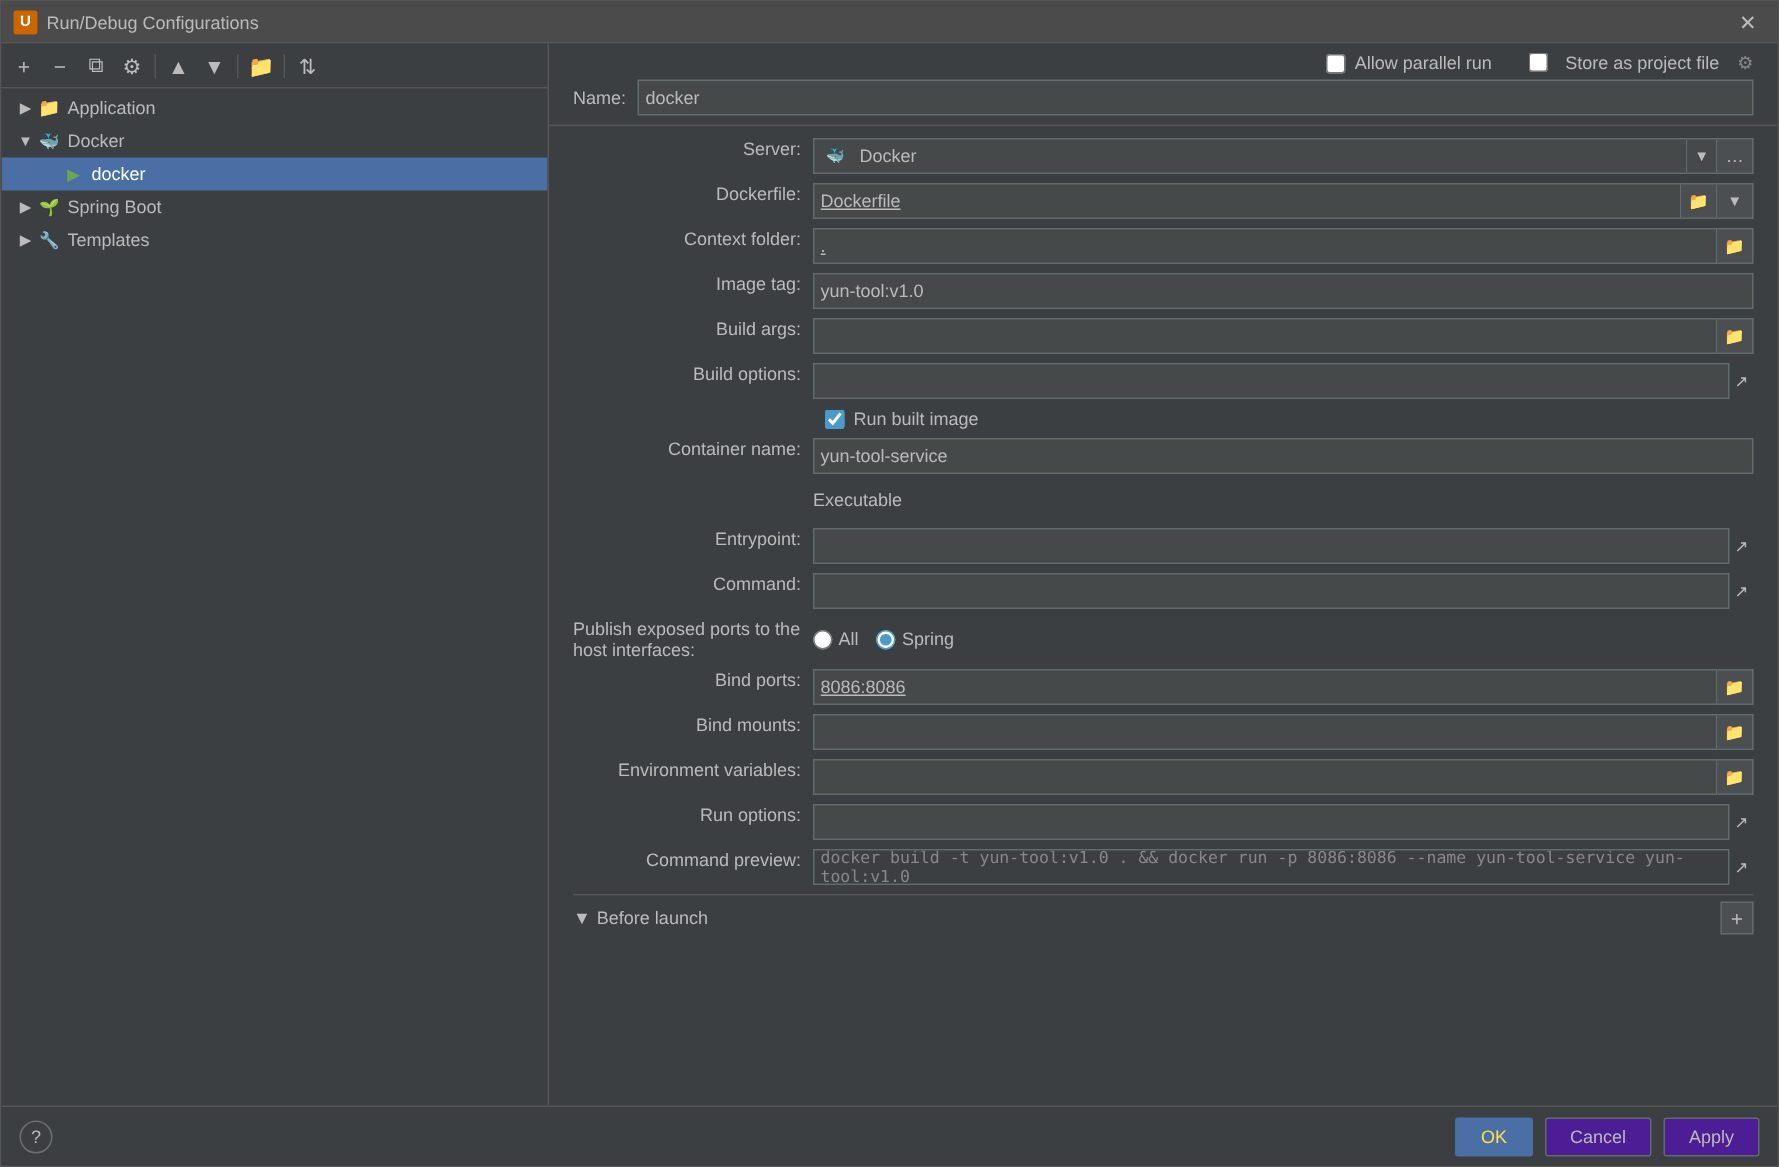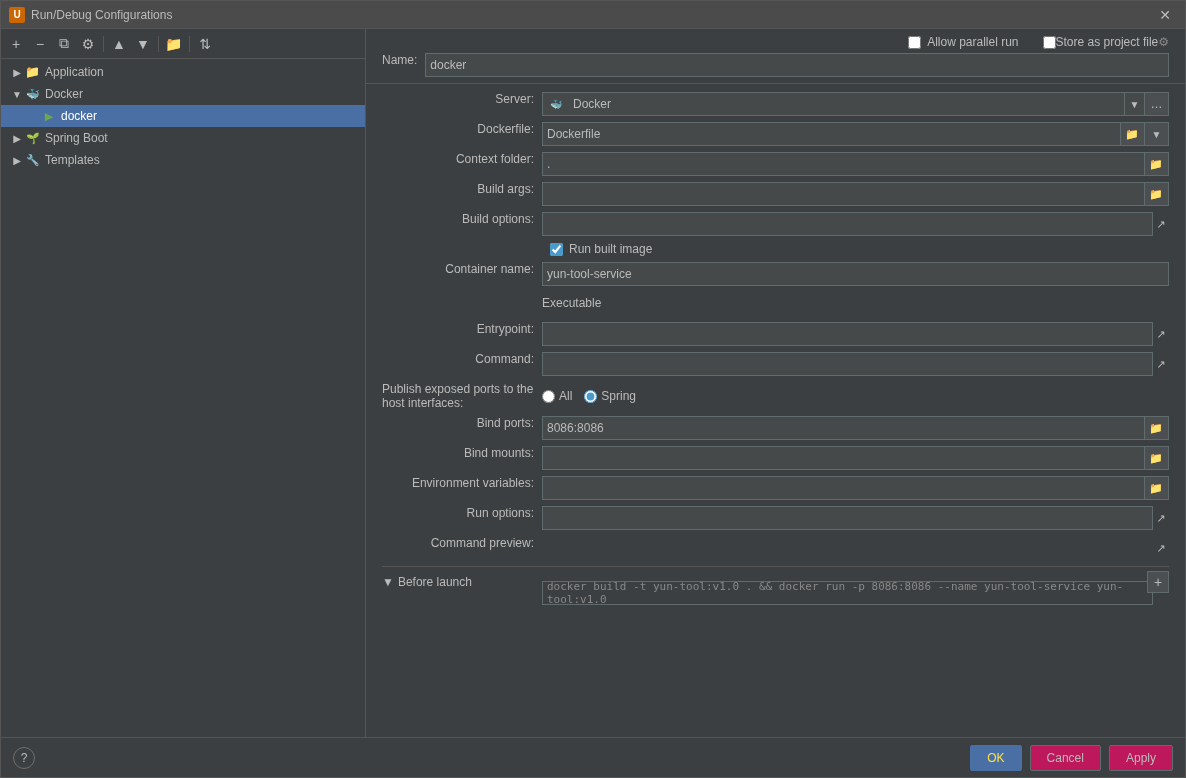--- a/index.html
+++ b/index.html
@@ -167,20 +167,21 @@
       padding: 0 4px;
       outline: none;
     }
     .form-control-with-btn {
       display: flex;
       flex: 1;
       height: 24px;
     }
     .form-control-with-btn .form-control {
       flex: 1;
+      text-decoration: underline;
     }
     .form-btn-suffix {
       width: 24px;
       height: 24px;
       background: #4b4f52;
       border: 1px solid #5f6b6d;
       border-left: none;
       display: flex;
       align-items: center;
       justify-content: center;
@@ -284,21 +285,20 @@
       height: 24px;
       background: #3c3f41;
       border: 1px solid #5f6b6d;
       color: #888;
       font-size: 11px;
       padding: 0 4px;
       display: flex;
       align-items: center;
       overflow: hidden;
       font-family: monospace;
-      margin-top: 45px;
     }
     .before-launch-section {
       display: flex;
       align-items: center;
       padding: 4px 0;
       border-top: 1px solid #555;
       margin-top: 4px;
     }
     .before-launch-toggle {
       display: flex;
@@ -341,21 +341,21 @@
       justify-content: center;
       color: #bbbbbb;
       font-size: 12px;
       cursor: pointer;
     }
     .bottom-spacer { flex: 1; }
     .dialog-btn {
       height: 26px;
       padding: 0 16px;
       border: 1px solid #5f6b6d;
-      background: #be185d;
+      background: #4c1d95;
       color: #bbbbbb;
       font-size: 12px;
       cursor: pointer;
       border-radius: 2px;
     }
     .dialog-btn.primary {
       background: #4a6fa5;
       border-color: #4a6fa5;
       color: #fde047;
     }
@@ -371,33 +371,34 @@
       align-items: center;
       gap: 6px;
       color: #bbbbbb;
       font-size: 12px;
     }
     .header-checkbox input[type=checkbox] {
       accent-color: #4a9acc;
     }
     .store-project {
       display: flex;
-      align-items: flex-end;
-      gap: 0;
+      align-items: flex-start;
+      gap: 12px;
       margin-left: 24px;
       color: #bbbbbb;
       font-size: 12px;
     }
     .gear-icon {
       font-size: 12px;
       color: #888;
       cursor: pointer;
     }
     .name-row {
       display: flex;
+      align-items: center;
       gap: 8px;
       padding: 0 16px 6px;
       border-bottom: 1px solid #555;
     }
     .name-label {
       color: #bbbbbb;
       font-size: 12px;
     }
     .name-input {
       flex: 1;
@@ -526,20 +527,24 @@
         </div>
 
         <div class="form-row">
           <span class="form-label">Context folder:</span>
           <div class="form-control-with-btn">
             <input class="form-control" type="text" value="." style="">
             <div class="form-btn-suffix">📁</div>
           </div>
         </div>
 
+        <div class="form-row">
+          <span class="form-label">Image tag:</span>
+          <input class="form-control" type="text" value="yun-tool:v1.0" style="">
+        </div>
 
         <div class="form-row">
           <span class="form-label">Build args:</span>
           <div class="form-control-with-btn">
             <input class="form-control" type="text" value="" style="">
             <div class="form-btn-suffix">📁</div>
           </div>
         </div>
 
         <div class="form-row">

